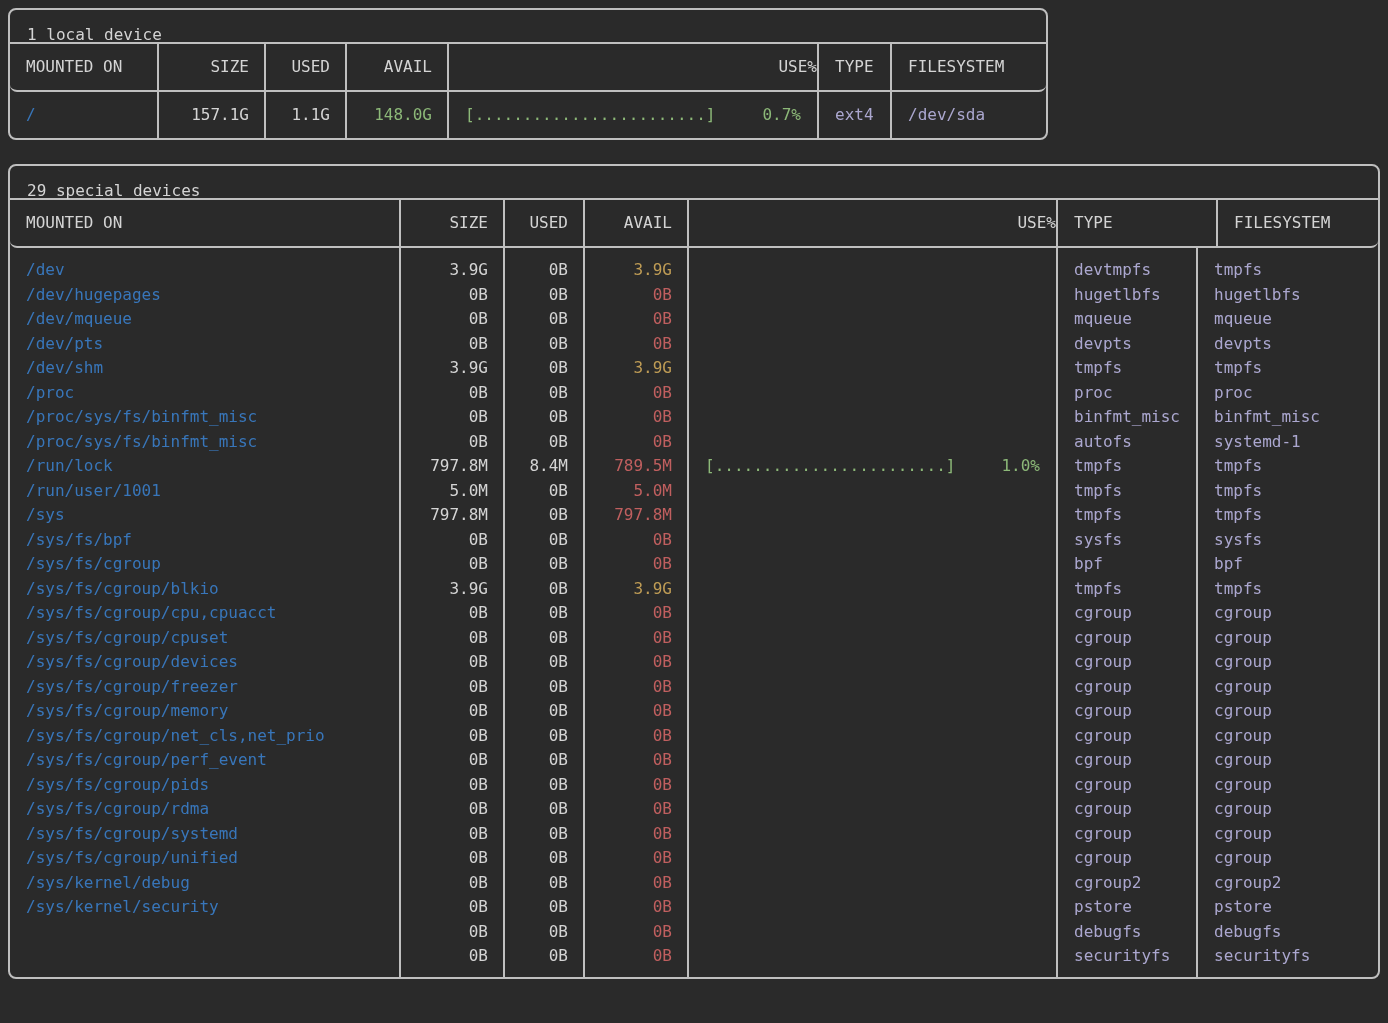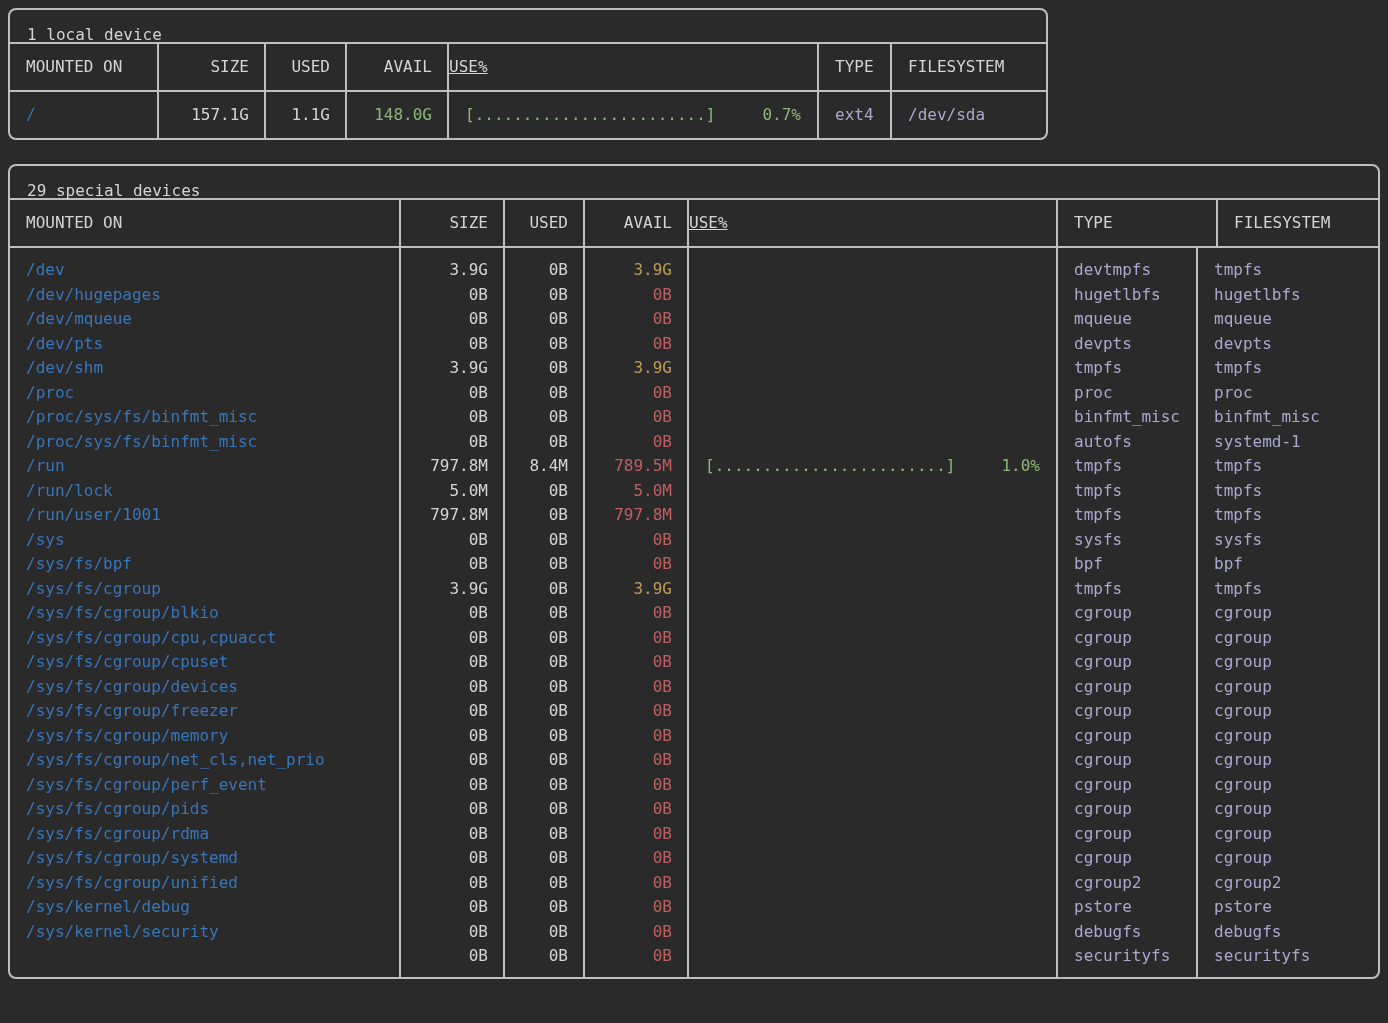--- a/index.html
+++ b/index.html
@@ -29,26 +29,26 @@
   }
   .t0 { width: 1040px; margin-bottom: 24px; }
   .t1 { width: 1372px; }
   .ttl {
     height: 34px; line-height: 50px;
     padding-left: 17px;
     border-bottom: 2px solid var(--c-border);
     color: var(--c-text);
     white-space: pre;
   }
-  .hdr { display: flex; border-bottom: 2px solid var(--c-border); }
+  .hdr { display: flex; border-bottom: 2px solid var(--c-border); border-radius: 7px; }
   .hdr .cell { height: 46px; line-height: 46px; white-space: pre; }
   .cell:not(:last-child) { border-right: 2px solid var(--c-border); }
   .al { text-align: left;  padding-left: 16px; }
   .ar { text-align: right; padding-right: 15px; }
-  .ac { text-align: left; text-decoration: underline; }
+  .ac { text-align: right; }
   .body { display: flex; }
   .col:not(:last-child) { border-right: 2px solid var(--c-border); }
   .t0 .line { height: 46px; line-height: 46px; }
   .t1 .col { padding-top: 10px; padding-bottom: 8px; }
   .t1 .line { height: 24.5px; line-height: 24.5px; }
   .line { white-space: pre; overflow: hidden; }
   .c-mount { color: var(--c-mount); }
   .c-fs { color: var(--c-fs); }
   .c-green { color: var(--c-green); }
   .c-yellow { color: var(--c-yellow); }
@@ -114,21 +114,20 @@
     <div class="body">
         <div class="col" style="width: 391px;">
           <div class="line al c-mount">/dev</div>
           <div class="line al c-mount">/dev/hugepages</div>
           <div class="line al c-mount">/dev/mqueue</div>
           <div class="line al c-mount">/dev/pts</div>
           <div class="line al c-mount">/dev/shm</div>
           <div class="line al c-mount">/proc</div>
           <div class="line al c-mount">/proc/sys/fs/binfmt_misc</div>
           <div class="line al c-mount">/proc/sys/fs/binfmt_misc</div>
-          <div class="line al c-mount">/run</div>
           <div class="line al c-mount">/run/lock</div>
           <div class="line al c-mount">/run/user/1001</div>
           <div class="line al c-mount">/sys</div>
           <div class="line al c-mount">/sys/fs/bpf</div>
           <div class="line al c-mount">/sys/fs/cgroup</div>
           <div class="line al c-mount">/sys/fs/cgroup/blkio</div>
           <div class="line al c-mount">/sys/fs/cgroup/cpu,cpuacct</div>
           <div class="line al c-mount">/sys/fs/cgroup/cpuset</div>
           <div class="line al c-mount">/sys/fs/cgroup/devices</div>
           <div class="line al c-mount">/sys/fs/cgroup/freezer</div>

